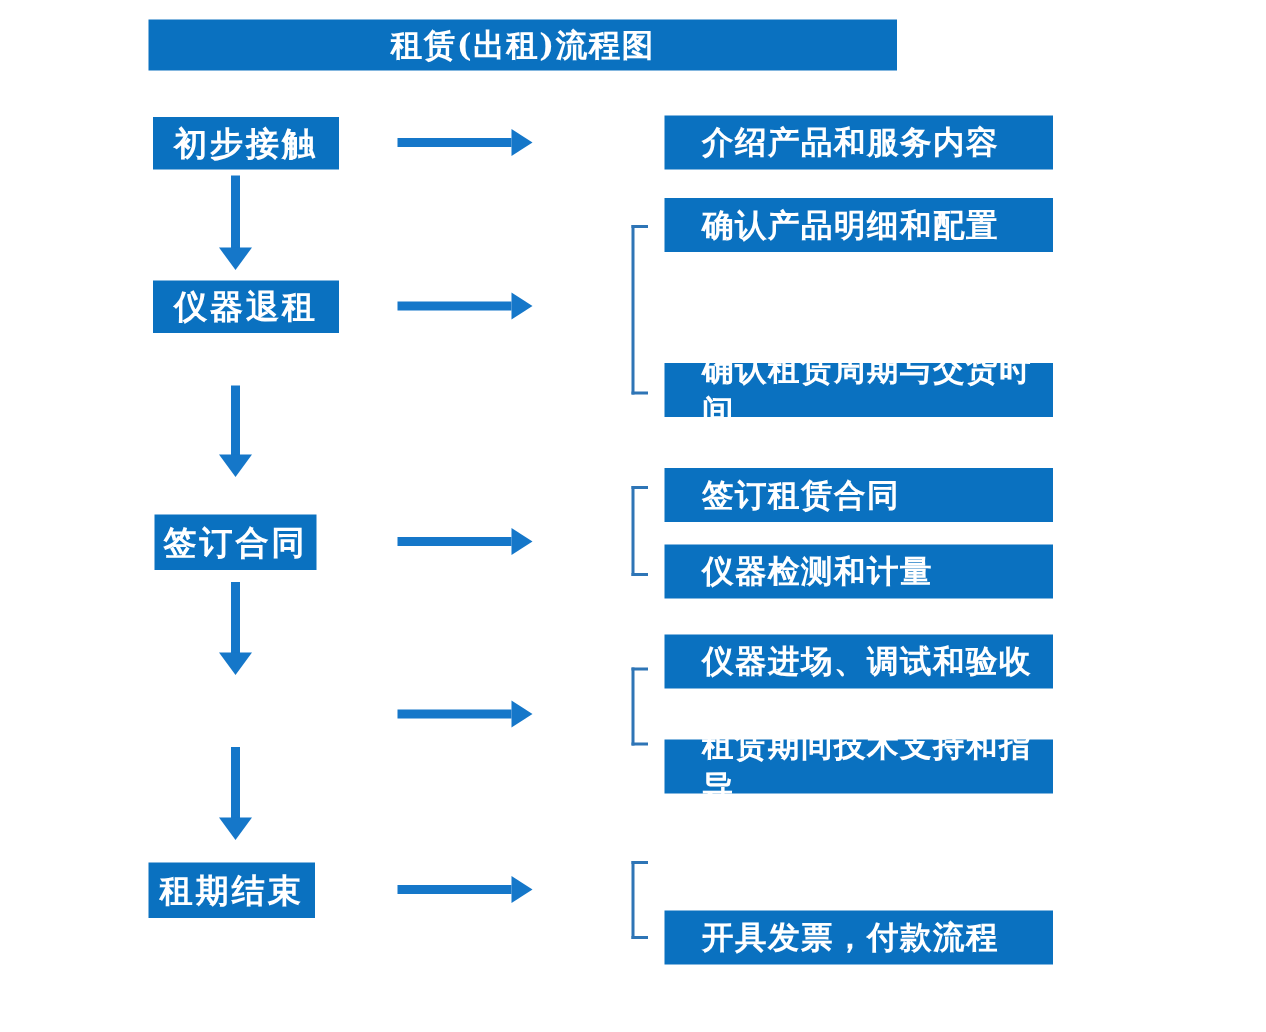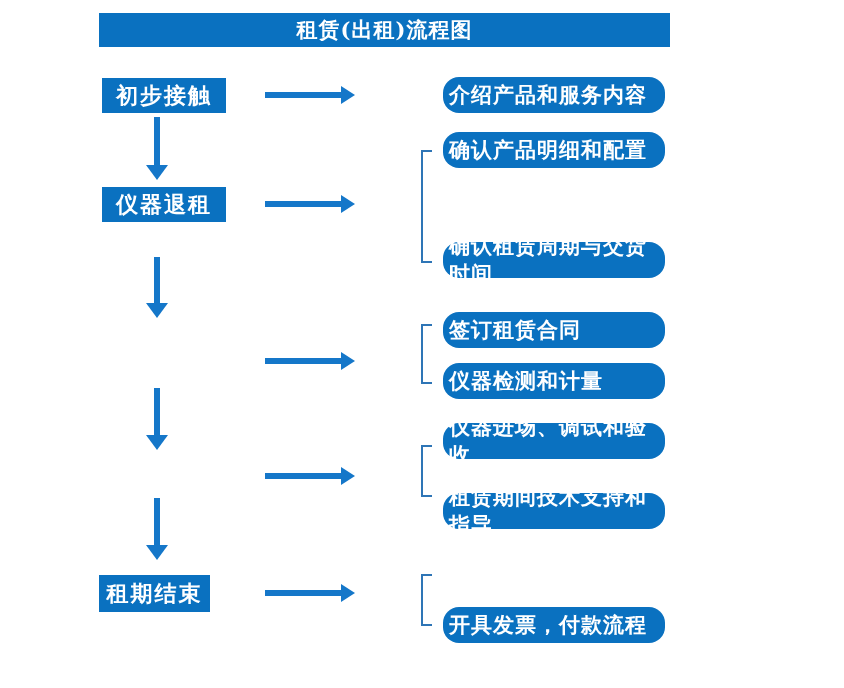--- a/index.html
+++ b/index.html
@@ -7,36 +7,36 @@
     --arrow-blue:#1577c9;
     --bracket-blue:#2e75b6;
     --text-white:#ffffff;
   }
   html,body{margin:0;padding:0;background:#ffffff;}
   .canvas{
     position:relative;width:844px;height:688px;background:#ffffff;overflow:hidden;
     font-family:"DejaVu Serif","Liberation Serif",serif;font-weight:bold;
   }
   .title-bar{
-    position:absolute;left:99px;top:13px;width:571px;height:34px;
+    position:absolute;left:99px;top:13px;width:499px;height:34px;
     background:var(--box-blue);color:var(--text-white);
     display:flex;align-items:center;justify-content:center;
     font-size:21px;letter-spacing:1px;
   }
   .step-box{
     position:absolute;background:var(--box-blue);color:var(--text-white);
     display:flex;align-items:center;justify-content:center;
     font-size:22px;letter-spacing:2px;
   }
   .out-box{
-    position:absolute;left:443px;width:222px;height:36px;
+    position:absolute;left:443px;width:259px;height:36px;
     background:var(--box-blue);color:var(--text-white);
     display:flex;align-items:center;justify-content:flex-start;
-    padding-left:6px;box-sizing:border-box;
-    font-size:21px;letter-spacing:1px;border-radius:16px;
+    padding-left:25px;box-sizing:border-box;
+    font-size:21px;letter-spacing:1px;
   }
   .h-arrow-shaft{
     position:absolute;left:265px;width:76px;height:6px;background:var(--arrow-blue);
   }
   .h-arrow-head{
     position:absolute;left:341px;width:0;height:0;
     border-left:14px solid var(--arrow-blue);
     border-top:9px solid transparent;
     border-bottom:9px solid transparent;
   }
@@ -59,20 +59,21 @@
 </style>
 </head>
 <body>
 
 <div class="canvas">
 
   <div class="title-bar">租赁(出租)流程图</div>
 
   <div class="step-box" style="left:102px;top:78px;width:124px;height:35px;">初步接触</div>
   <div class="step-box" style="left:102px;top:187px;width:124px;height:35px;">仪器退租</div>
+  <div class="step-box" style="left:103px;top:343px;width:108px;height:37px;">签订合同</div>
   <div class="step-box" style="left:99px;top:575px;width:111px;height:37px;font-family:Liberation Serif, serif;">租期结束</div>
 
   <div>
     <div class="v-arrow-shaft" style="top:117px;height:49px;"></div>
     <div class="v-arrow-head" style="top:165px;"></div>
   </div>
   <div>
     <div class="v-arrow-shaft" style="top:257px;height:47px;"></div>
     <div class="v-arrow-head" style="top:303px;"></div>
   </div>

